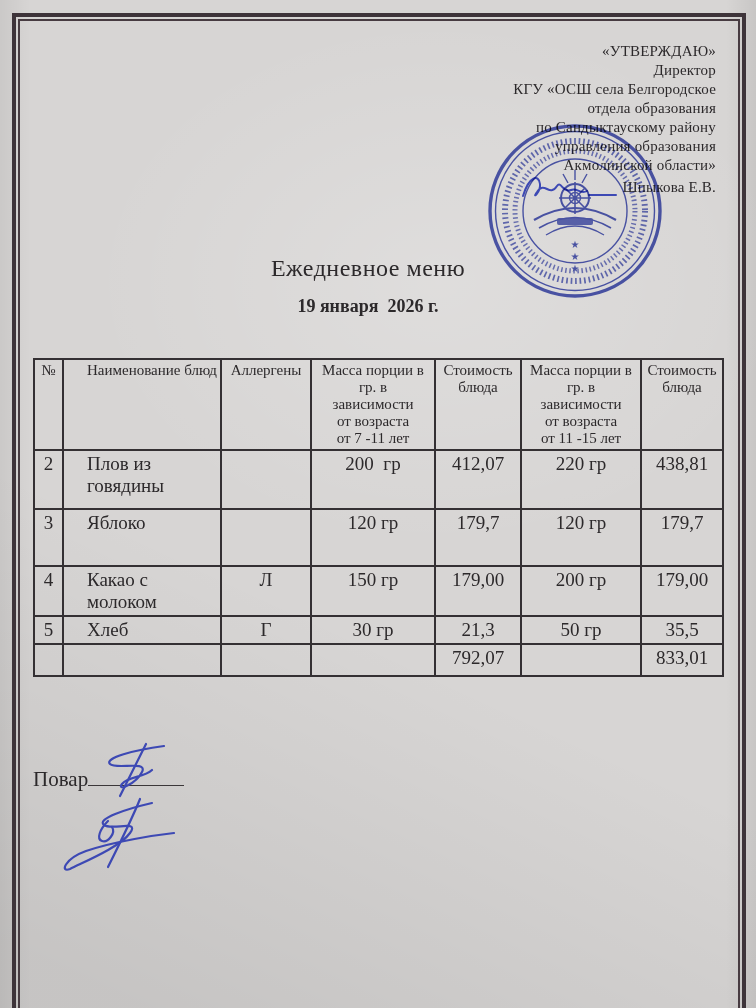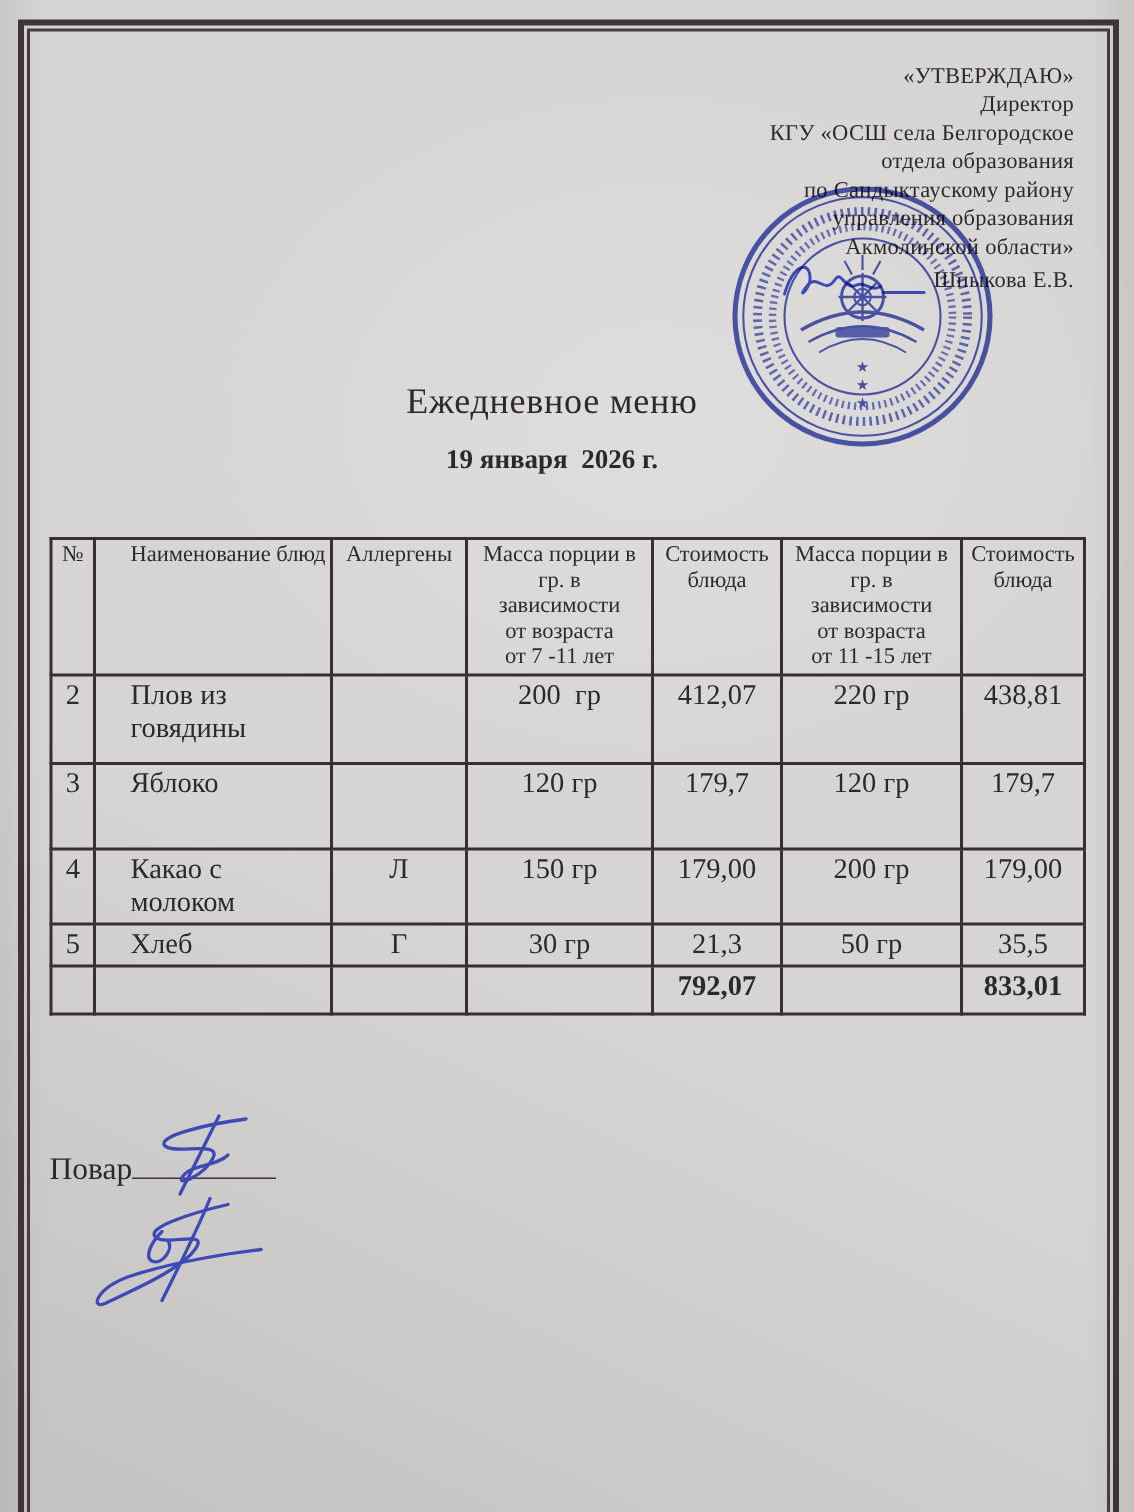--- a/index.html
+++ b/index.html
@@ -36,21 +36,21 @@
   table.menu { position:absolute; left:33px; top:358px; border-collapse:collapse;
                table-layout:fixed; width:689px; }
   table.menu th, table.menu td {
     border:2px solid #343033; vertical-align:top; padding:2px 3px;
     white-space:pre-wrap; overflow:hidden;
   }
   table.menu th { font-weight:normal; font-size:15px; line-height:17px; text-align:center; }
   table.menu th.h-name { text-align:right; padding-left:6px; }
   table.menu td { font-size:19px; line-height:22px; text-align:center; }
   table.menu td.c-name { text-align:left; padding-left:23px; }
-  tr.total td { font-weight:bold; }
+  tr.total td { font-weight:normal; }
 
   .sig-row { position:absolute; left:33px; font-size:21px; }
   .sig-row .line { display:inline-block; border-bottom:1.6px solid #3b3739; height:19px; }
   .row-cook { top:766px; }
   .row-nurse { top:818px; }
   .ink { position:absolute; }
   .ink-cook  { left:86px;  top:740px; }
   .ink-nurse { left:56px;  top:795px; }
 </style>
 </head>

